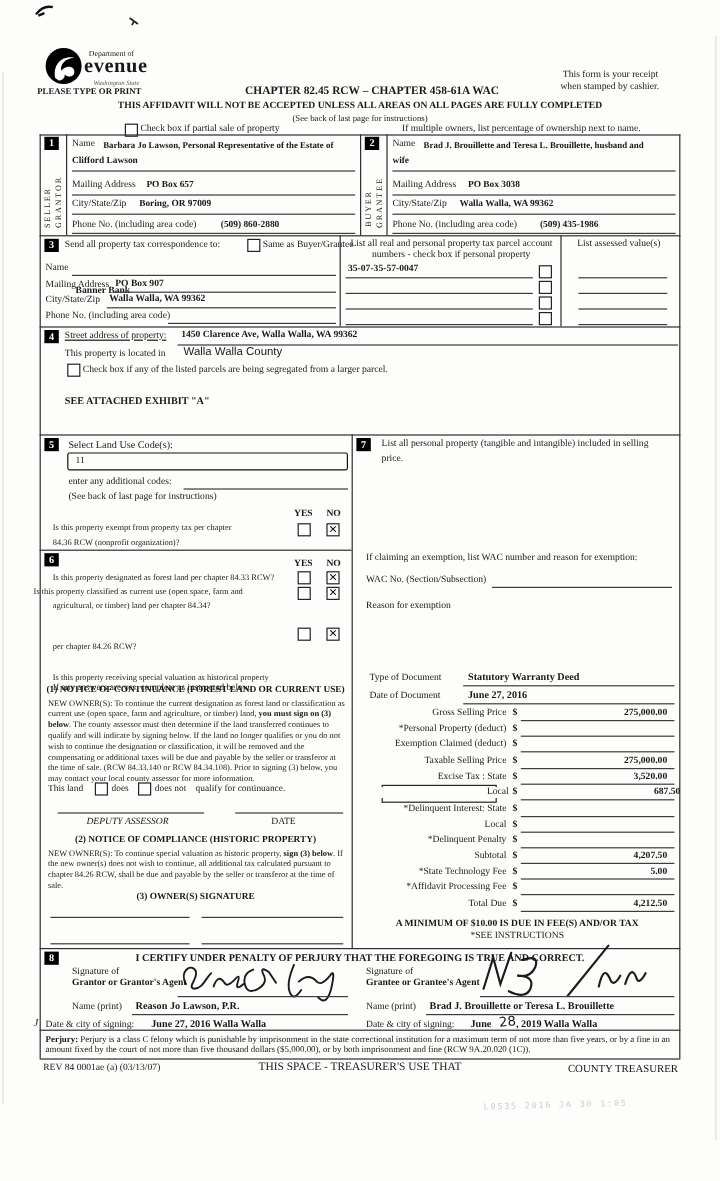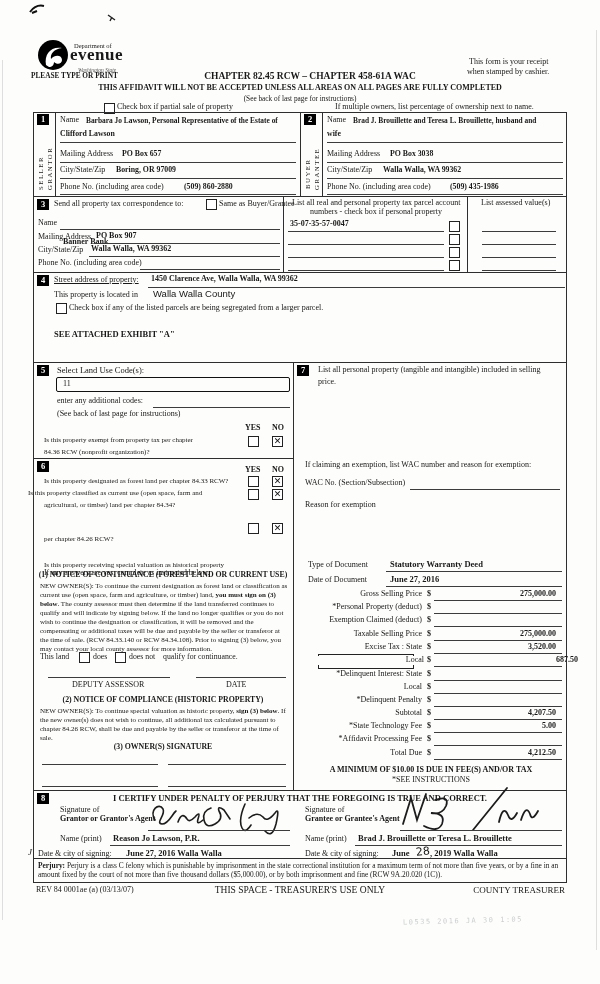--- a/index.html
+++ b/index.html
@@ -191,21 +191,21 @@
   <div class="a s78 b c" style="left:36px;top:571px;width:254px;">(1) NOTICE OF CONTINUANCE (FOREST LAND OR CURRENT USE)</div>
   <div class="wrap s7" style="left:40px;top:582px;width:250px;"><span>NEW OWNER(S): To continue the current designation as forest land or classification as current use (open space, farm and agriculture, or timber) land, </span><span class="b">you must sign on (3) below</span><span>.  The county assessor must then determine if the land transferred continues to qualify and will indicate by signing below. If the land no longer qualifies or you do not wish to continue the designation or classification, it will be removed and the compensating or additional taxes will be due and payable by the seller or transferor at the time of sale. (RCW 84.33.140 or RCW 84.34.108). Prior to signing (3) below, you may contact your local county assessor for more information.</span></div>
   <div class="a s78" style="left:40px;top:653px;">This land</div>
   <span class="cb" style="left:79px;top:652px;"></span>
   <div class="a s78" style="left:93px;top:653px;">does</div>
   <span class="cb" style="left:115px;top:652px;"></span>
   <div class="a s78" style="left:129px;top:653px;">does not</div>
   <div class="a s78" style="left:163px;top:653px;">qualify for continuance.</div>
   <div class="ln" style="left:48px;top:677px;width:122px;"></div>
   <div class="ln" style="left:196px;top:677px;width:90px;"></div>
-  <div class="a s8" style="left:72px;top:681px;">DEPUTY ASSESSOR</div>
+  <div class="a s8" style="left:72px;top:681px;font-style:italic;">DEPUTY ASSESSOR</div>
   <div class="a s8" style="left:226px;top:681px;">DATE</div>
   <div class="a s78 b c" style="left:36px;top:696px;width:254px;">(2) NOTICE OF COMPLIANCE (HISTORIC PROPERTY)</div>
   <div class="wrap s7" style="left:40px;top:707px;width:250px;"><span>NEW OWNER(S): To continue special valuation as historic property, </span><span class="b">sign (3) below</span><span>. If the new owner(s) does not wish to continue, all additional tax calculated pursuant to chapter 84.26 RCW, shall be due and payable by the seller or transferor at the time of sale.</span></div>
   <div class="a s78 b c" style="left:36px;top:743px;width:254px;">(3) OWNER(S) SIGNATURE</div>
   <div class="ln" style="left:42px;top:764px;width:116px;"></div>
   <div class="ln" style="left:168px;top:764px;width:118px;"></div>
   <div class="ln" style="left:42px;top:786px;width:116px;"></div>
   <div class="ln" style="left:168px;top:786px;width:118px;"></div>
 
   <div class="badge" style="left:297px;top:365px;">7</div>
@@ -245,21 +245,21 @@
 
   <div class="a s8 r" style="left:300px;top:643px;width:122px;">Excise Tax : State</div>
   <div class="a s8 b" style="left:427px;top:643px;">$</div>
   <div class="ln" style="left:434px;top:653px;width:128px;"></div>
   <div class="a s8 b r" style="left:430px;top:643px;width:126px;">3,520.00</div>
 
   <div class="a" style="left:318px;top:654px;width:94px;height:13px;border:1px solid #222;"></div>
   <div class="a s8 r" style="left:300px;top:656px;width:122px;background:#fdfdfb;padding-left:2px;">Local</div>
   <div class="a s8 b" style="left:427px;top:656px;">$</div>
   <div class="ln" style="left:434px;top:666px;width:128px;"></div>
-  <div class="a s8 b r" style="left:432px;top:656px;width:146px;">687.50</div>
+  <div class="a s8 b r" style="left:421px;top:656px;width:146px;">687.50</div>
 
   <div class="a s8 r" style="left:300px;top:670px;width:122px;text-align:right;">*Delinquent Interest:  State</div>
   <div class="a s8 b" style="left:427px;top:670px;">$</div>
   <div class="ln" style="left:434px;top:680px;width:128px;"></div>
   <div class="a s8 b r" style="left:430px;top:670px;width:126px;"></div>
 
   <div class="a s8 r" style="left:300px;top:683px;width:122px;">Local</div>
   <div class="a s8 b" style="left:427px;top:683px;">$</div>
   <div class="ln" style="left:434px;top:693px;width:128px;"></div>
   <div class="a s8 b r" style="left:430px;top:683px;width:126px;"></div>
@@ -328,18 +328,18 @@
   <div class="a s85 b" style="left:358px;top:834px;">Brad J. Brouillette or Teresa L. Brouillette</div>
   <div class="ln" style="left:355px;top:845px;width:207px;"></div>
   <div class="a s8" style="left:305px;top:850px;">Date &amp; city of signing:</div>
   <div class="a s85 b" style="left:392px;top:849px;">June</div>
   <div class="a hand" style="left:416px;top:846px;font-size:11px;transform:rotate(-6deg);">28</div>
   <div class="a s85 b" style="left:430px;top:849px;">, 2019  Walla Walla</div>
 
   <div class="wrap s74" style="left:38px;top:861px;width:524px;"><span class="b">Perjury:</span><span> Perjury is a class C felony which is punishable by imprisonment in the state correctional institution for a maximum term of not more than five years, or by a fine in an amount fixed by the court of not more than five thousand dollars ($5,000.00), or by both imprisonment and fine (RCW 9A.20.020 (1C)).</span></div>
 
   <div class="a s8" style="left:36px;top:886px;">REV 84 0001ae (a) (03/13/07)</div>
-  <div class="a s95 c" style="left:150px;top:885px;width:300px;">THIS SPACE - TREASURER'S USE ONLY</div>
+  <div class="a s95 c" style="left:150px;top:885px;width:300px;">THIS SPACE - TREASURER'S USE THAT</div>
   <div class="a s9 r" style="left:420px;top:886px;width:145px;">COUNTY TREASURER</div>
 
   <div class="stamp" style="left:403px;top:917px;">L0535 2016 JA 30 1:05</div>
 
 </div>
 
 </body></html>

